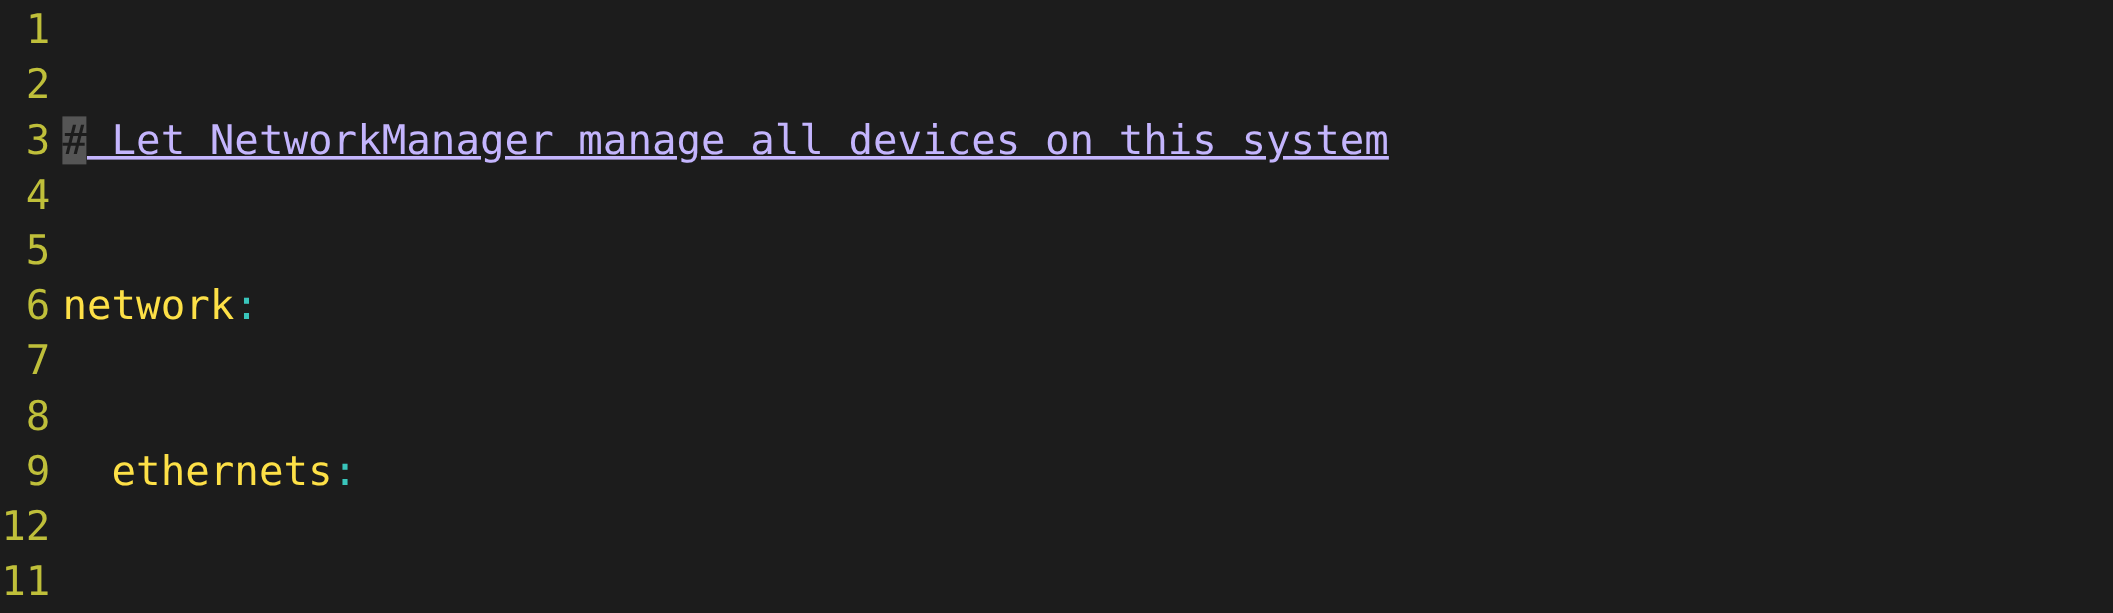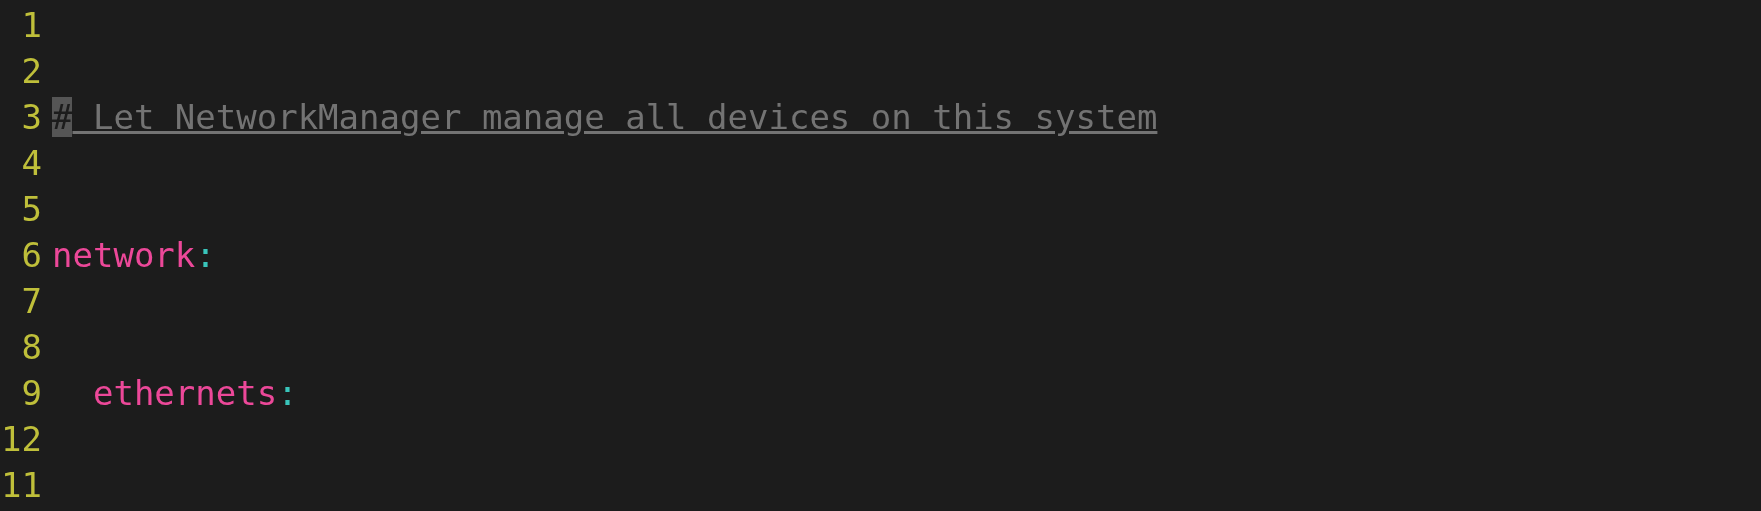--- a/index.html
+++ b/index.html
@@ -29,22 +29,22 @@
   .code {
     padding-top: 2px;
     padding-left: 4px;
     white-space: pre;
   }
   .code .row {
     height: 46px;
   }
 
   
-  .c-comment      { color: #737373; text-decoration: underline; }
-  .c-key          { color: #ec4899; } 
+  .c-comment      { color: #c4b5fd; text-decoration: underline; }
+  .c-key          { color: #fde047; } 
   .c-colon        { color: #39c5bb; }
   .c-cursor       { background: #555; color:#1c1c1c; }
 
 </style>
 </head>
 <body>
 
 <div class="editor">
   <div class="gutter">
     <div>1</div>

